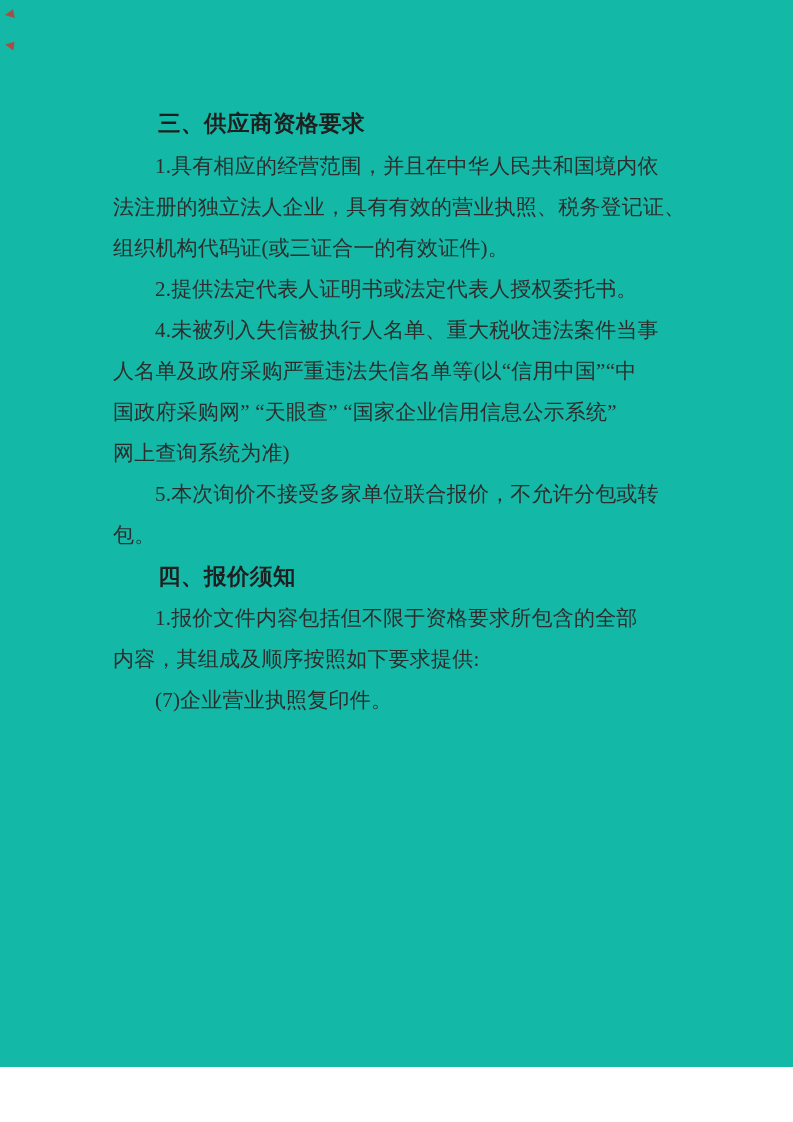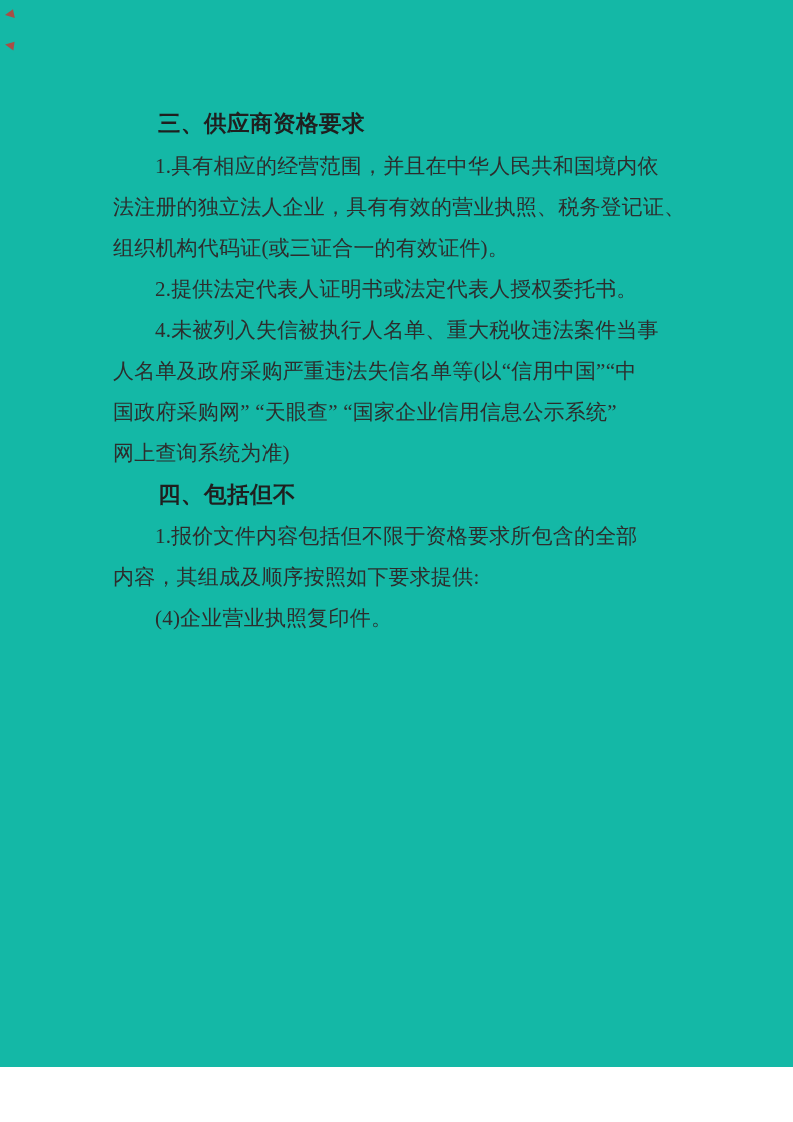--- a/index.html
+++ b/index.html
@@ -73,23 +73,25 @@
 组织机构代码证(或三证合一的有效证件)。</p>
 
     <p class="para">2.提供法定代表人证明书或法定代表人授权委托书。</p>
 
     <p class="para">4.未被列入失信被执行人名单、重大税收违法案件当事
 人名单及政府采购严重违法失信名单等(以“信用中国”“中
 国政府采购网” “天眼查” “国家企业信用信息公示系统”
 网上查询系统为准)</p>
 
 
+    <p class="para">5.本次询价不接受多家单位联合报价，不允许分包或转
+包。</p>
 
-    <h3 class="heading">四、包括但不</h3>
+    <h3 class="heading">四、报价须知</h3>
 
     <p class="para">1.报价文件内容包括但不限于资格要求所包含的全部
 内容，其组成及顺序按照如下要求提供:</p>
 
-    <p class="para">(4)企业营业执照复印件。</p>
+    <p class="para">(7)企业营业执照复印件。</p>
 
   </div>
 
 </div>
 
 </body></html>

